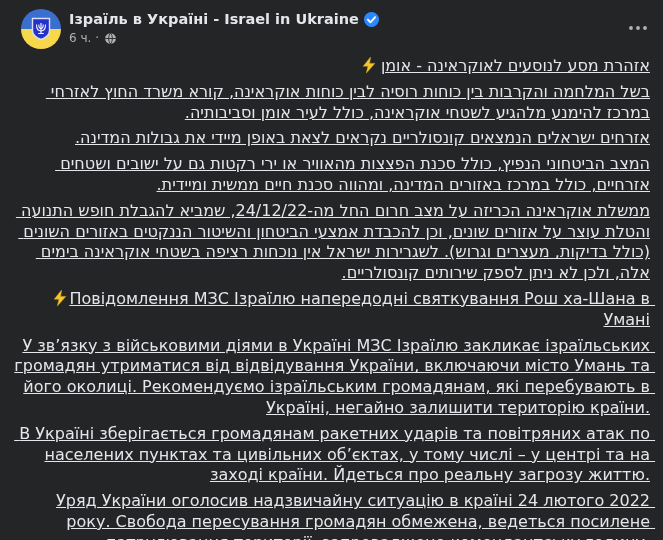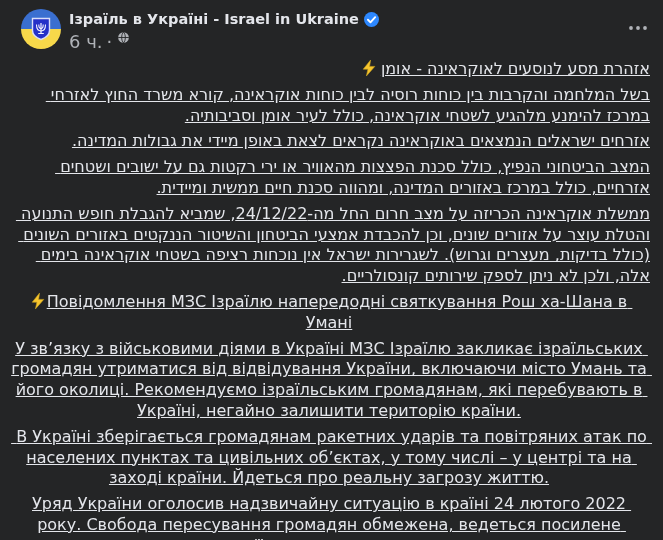--- a/index.html
+++ b/index.html
@@ -22,35 +22,35 @@
   }
   .avatar svg { position: absolute; left: 50%; top: 50%; transform: translate(-50%,-50%); }
   .header-text { margin-left: 8px; flex: 1 1 auto; min-width: 0; }
   .name-row { display: flex; align-items: center; gap: 5px; padding-top: 2px; }
   .page-name {
     font-weight: bold; font-size: 14.5px; color: #e4e6eb;
     white-space: nowrap; cursor: pointer;
   }
   .badge { display: inline-flex; line-height: 0; }
   .meta-row {
-    display: flex; align-items: flex-start; gap: 4px;
-    color: #b0b3b8; font-size: 18px; margin-top: 4px;
+    display: flex; align-items: center; gap: 4px;
+    color: #b0b3b8; font-size: 12px; margin-top: 4px;
   }
   .meta-row .ts { cursor: pointer; }
   .globe { display: inline-flex; line-height: 0; margin-left: 1px; }
   .menu-btn {
     margin-left: auto; margin-top: 10px; padding: 4px 2px;
     cursor: pointer; display: inline-flex; line-height: 0; border-radius: 50%;
   }
 
   
   .body-text { padding: 7px 13px 0 8px; font-size: 16px; line-height: 1.3; }
   .body-text p { margin: 0 0 5px 0; white-space: pre-wrap; text-decoration: underline; }
   .heb { direction: rtl; text-align: right; }
-  .ukr { direction: ltr; text-align: center; }
+  .ukr { direction: ltr; text-align: right; }
   .bolt { display: inline-block; vertical-align: -2px; line-height: 0; }
   .heb-title .bolt { margin-right: 5px; }  
   .ukr-title .bolt { margin-right: 2px; }
 </style>
 </head>
 <body>
 
 <div class="post">
 
   <div class="header">
@@ -94,21 +94,21 @@
     </div>
   </div>
 
   <div class="body-text">
 
     <p class="heb heb-title"><span>אזהרת מסע לנוסעים לאוקראינה - אומן</span><span class="bolt"><svg width="14" height="16" viewBox="0 0 14 16">
             <polygon points="8.6,0 1.2,9.2 5.9,9.2 4.4,16 12.8,6.4 7.6,6.4" fill="#f7c52e" stroke="#caa21f" stroke-width="0.6"></polygon>
           </svg></span></p>
 
     <p class="heb">בשל המלחמה והקרבות בין כוחות רוסיה לבין כוחות אוקראינה, קורא משרד החוץ לאזרחי במרכז להימנע מלהגיע לשטחי אוקראינה, כולל לעיר אומן וסביבותיה.</p>
-    <p class="heb">אזרחים ישראלים הנמצאים באוקראינה נקראים לצאת באופן מיידי את גבולות המדינה.</p>
+    <p class="heb">אזרחים ישראלים הנמצאים קונסולריים נקראים לצאת באופן מיידי את גבולות המדינה.</p>
     <p class="heb">המצב הביטחוני הנפיץ, כולל סכנת הפצצות מהאוויר או ירי רקטות גם על ישובים ושטחים אזרחיים, כולל במרכז באזורים המדינה, ומהווה סכנת חיים ממשית ומיידית.</p>
     <p class="heb">ממשלת אוקראינה הכריזה על מצב חרום החל מה-24/12/22, שמביא להגבלת חופש התנועה והטלת עוצר על אזורים שונים, וכן להכבדת אמצעי הביטחון והשיטור הננקטים באזורים השונים (כולל בדיקות, מעצרים וגרוש). לשגרירות ישראל אין נוכחות רציפה בשטחי אוקראינה בימים אלה, ולכן לא ניתן לספק שירותים קונסולריים.</p>
 
     <p class="ukr ukr-title"><span class="bolt"><svg width="14" height="16" viewBox="0 0 14 16">
             <polygon points="8.6,0 1.2,9.2 5.9,9.2 4.4,16 12.8,6.4 7.6,6.4" fill="#f7c52e" stroke="#caa21f" stroke-width="0.6"></polygon>
           </svg></span><span>Повідомлення МЗС Ізраїлю напередодні святкування Рош ха-Шана в Умані</span></p>
 
     <p class="ukr">У зв’язку з військовими діями в Україні МЗС Ізраїлю закликає ізраїльських громадян утриматися від відвідування України, включаючи місто Умань та його околиці. Рекомендуємо ізраїльським громадянам, які перебувають в Україні, негайно залишити територію країни.</p>
     <p class="ukr"> В Україні зберігається громадянам ракетних ударів та повітряних атак по населених пунктах та цивільних об’єктах, у тому числі – у центрі та на заході країни. Йдеться про реальну загрозу життю.</p>
     <p class="ukr">Уряд України оголосив надзвичайну ситуацію в країні 24 лютого 2022 року. Свобода пересування громадян обмежена, ведеться посилене патрулювання території, запроваджено комендантську годину.</p>

